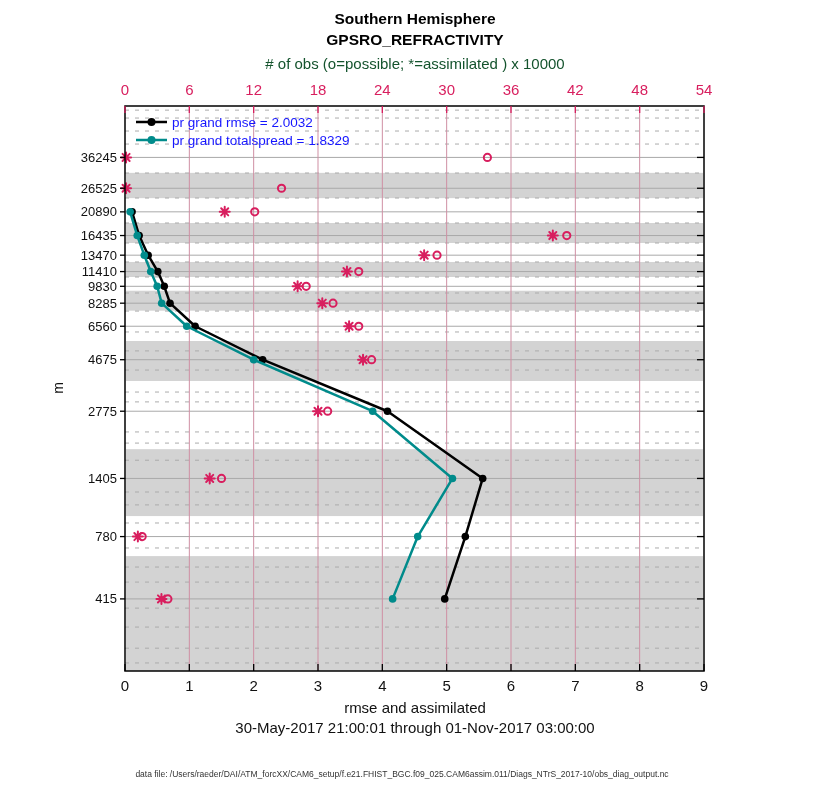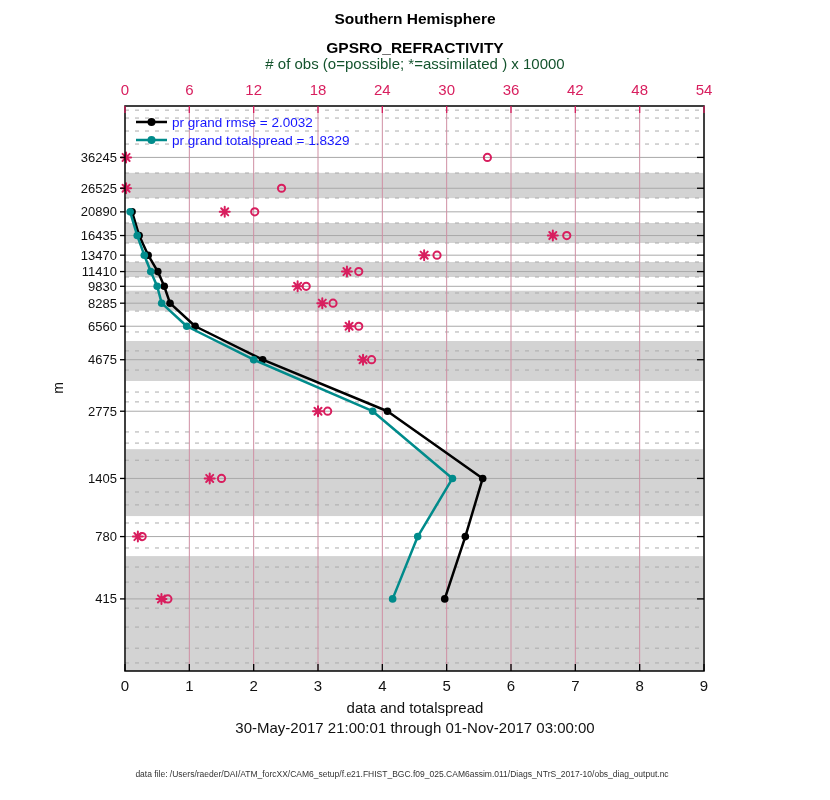--- a/index.html
+++ b/index.html
@@ -250,18 +250,18 @@
     <line x1="136" y1="122" x2="167" y2="122" stroke="#000000" stroke-width="2.5"></line>
     <circle cx="151.5" cy="122" r="4" fill="#000000"></circle>
     <text x="172" y="126.5" class="legend-text">pr grand rmse = 2.0032</text>
     <line x1="136" y1="140" x2="167" y2="140" stroke="#008b8b" stroke-width="2.5"></line>
     <circle cx="151.5" cy="140" r="4" fill="#008b8b"></circle>
     <text x="172" y="144.5" class="legend-text">pr grand totalspread = 1.8329</text>
   </g>
 </svg>
 
 <div class="overlay centered title" style="left:415px;top:10px;">Southern Hemisphere</div>
-<div class="overlay centered title" style="left:415px;top:31px;margin-top:8px;">GPSRO_REFRACTIVITY</div>
+<div class="overlay centered title" style="left:415px;top:31px;">GPSRO_REFRACTIVITY</div>
 <div class="overlay centered obslabel" style="left:415px;top:55px;"># of obs (o=possible; *=assimilated ) x 10000</div>
 <div class="overlay ylabel" style="left:52px;top:380px;">m</div>
-<div class="overlay centered xlabel" style="left:415px;top:699px;">data and totalspread</div>
+<div class="overlay centered xlabel" style="left:415px;top:699px;">rmse and assimilated</div>
 <div class="overlay centered timespan" style="left:415px;top:719px;">30-May-2017 21:00:01 through 01-Nov-2017 03:00:00</div>
 <div class="overlay centered datafile" style="left:402px;top:769px;">data file: /Users/raeder/DAI/ATM_forcXX/CAM6_setup/f.e21.FHIST_BGC.f09_025.CAM6assim.011/Diags_NTrS_2017-10/obs_diag_output.nc</div>
 
 </body></html>

